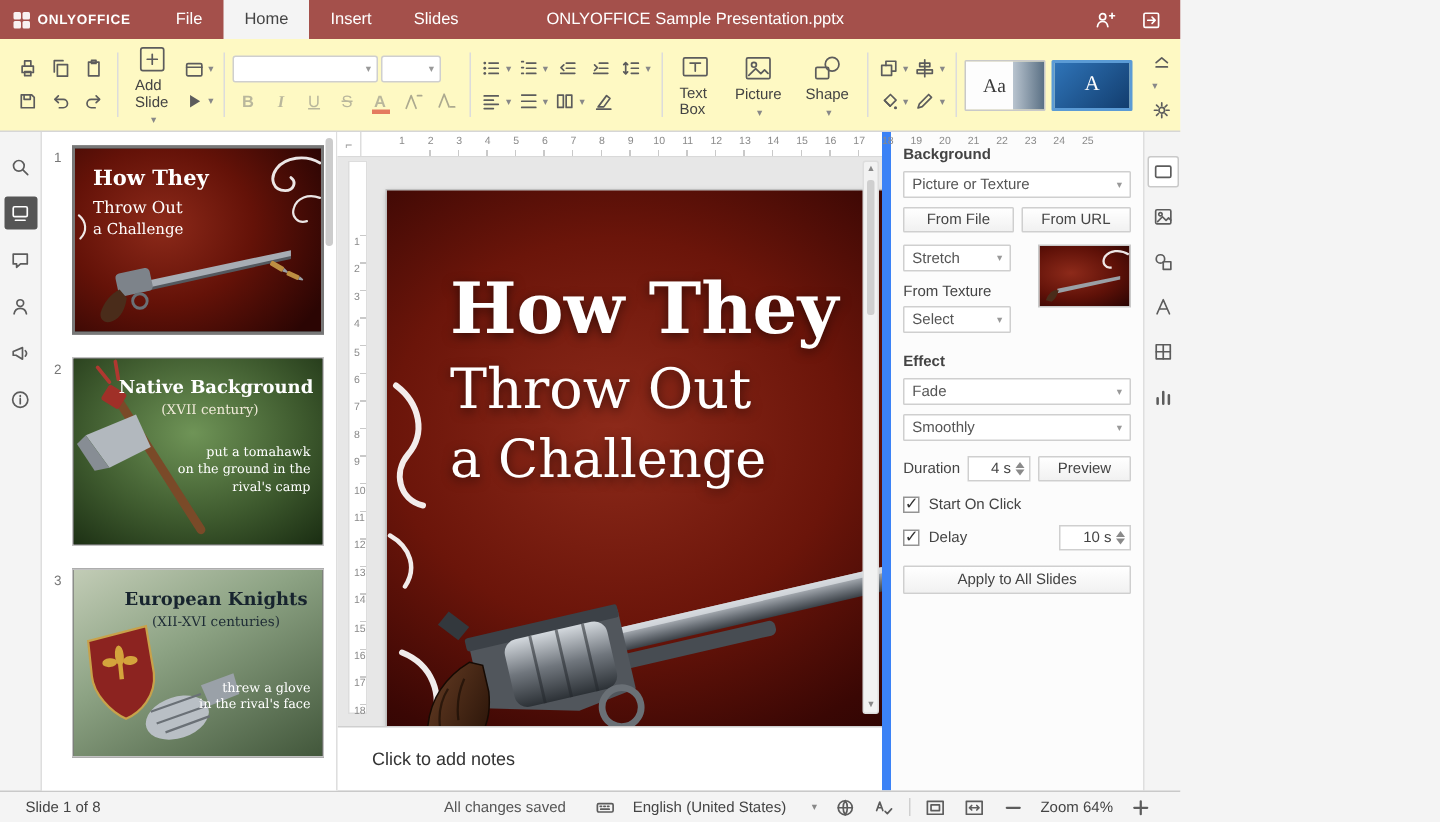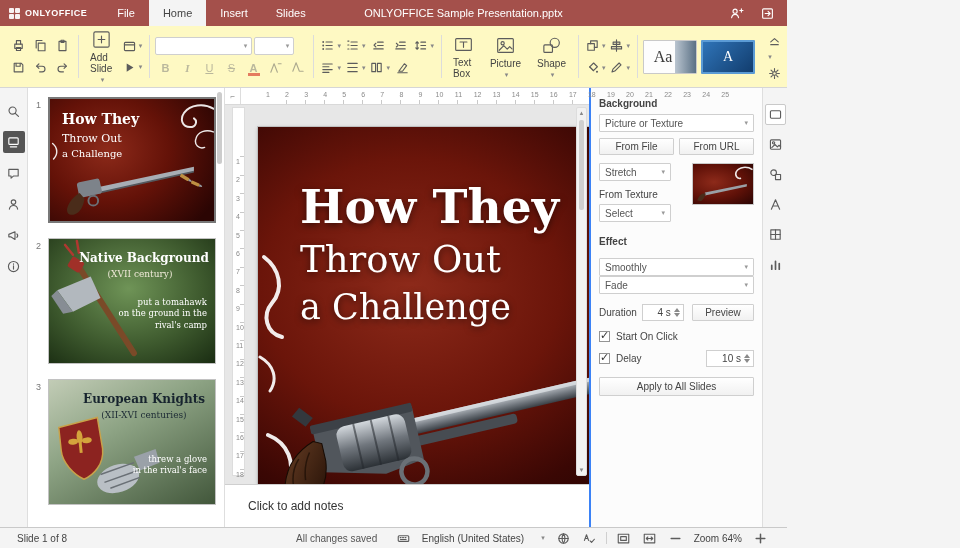--- a/index.html
+++ b/index.html
@@ -36,21 +36,21 @@
 .combo{height:18px;border:1px solid #cfcfcf;background:#fff;border-radius:2px;display:flex;align-items:center;justify-content:space-between;padding:0 4px;font-size:10px;color:#666;cursor:pointer}
 .combo::after{content:"▾";font-size:7px;color:#999}
 .lbtn{font-size:11px;color:#777;font-weight:bold;width:18px}
 .lbtn.it{font-family:"Liberation Serif",serif;font-style:italic}
 .lbtn.un{text-decoration:underline;font-weight:normal}
 .lbtn.st{text-decoration:line-through;font-weight:normal}
 .fcolor{position:relative;font-weight:bold;color:#777;font-size:11px}
 .fcolor::after{content:"";position:absolute;left:3px;right:3px;bottom:2px;height:3px;background:#c00}
 .theme{width:54px;height:34px;border:1px solid #c9c9c9;border-radius:1px;display:flex;align-items:center;justify-content:center;cursor:pointer;overflow:hidden;position:relative}
 .theme1{background:linear-gradient(90deg,#fdfdfd 0 60%,#b9c4cf 60%,#5b7185 100%)}
-.theme1 span{font-size:16px;color:#3a3a3a;font-family:"Liberation Serif",serif;margin-right:14px}
+.theme1 span{font-size:13px;color:#3a3a3a;font-family:"Liberation Serif",serif;margin-right:14px}
 .theme2{background:linear-gradient(135deg,#2f74b8,#123d6e)}
 .theme2 span{font-size:14px;color:#fff;font-family:"Liberation Serif",serif}
 .theme2.selected{border:2px solid #5b9bd5}
 .tool-right{position:absolute;right:3px;top:2px;bottom:2px;display:flex;flex-direction:column;justify-content:space-between;align-items:center;padding:2px 0}
 
 
 .content{flex:1;display:flex;min-height:0}
 .left-rail{flex:0 0 28px;background:#f4f4f4;border-right:1px solid #dedede;display:flex;flex-direction:column;align-items:center;padding-top:12px;gap:9px}
 .rail-btn{width:22px;height:22px;display:flex;align-items:center;justify-content:center;border-radius:2px;cursor:pointer}
 .rail-btn.active{background:#555}
@@ -94,21 +94,21 @@
 .slide-title{position:absolute;left:42px;top:52px;color:#fff;text-shadow:0 2px 7px rgba(0,0,0,.55)}
 .st1{font-size:47px;font-weight:bold;line-height:1.2}
 .st2{font-size:37px;line-height:1.35}
 .st3{font-size:35px;line-height:1.3}
 .vscroll{position:absolute;right:2px;top:2px;bottom:8px;width:11px;background:#f2f2f2;border:1px solid #ddd;border-radius:2px;cursor:pointer}
 .vscroll .arr{position:absolute;left:0;right:0;height:10px;display:flex;align-items:center;justify-content:center;font-size:6px;color:#888}
 .vscroll .thumbbar{position:absolute;left:2px;right:2px;top:12px;height:90px;background:#cfcfcf;border-radius:2px}
 .notes{flex:0 0 43px;background:#fff;border-top:1px solid #cfcfcf;display:flex;align-items:center;padding-left:23px;font-size:12px;color:#333;cursor:text}
 
 
-.rpanel{flex:0 0 173px;background:#fcfcfc;border-left:2px solid #3b82f6;padding:10px 8px 6px;font-size:10px;color:#444;display:flex;flex-direction:column}
+.rpanel{flex:0 0 173px;background:#fcfcfc;border-left:6px solid #3b82f6;padding:10px 8px 6px;font-size:10px;color:#444;display:flex;flex-direction:column}
 .sec-title{font-weight:bold;margin-bottom:5px}
 .rselect{height:18px;border:1px solid #cfcfcf;background:#fff;border-radius:1px;display:flex;align-items:center;justify-content:space-between;padding:0 5px;cursor:pointer;color:#555}
 .rselect::after{content:"▾";font-size:7px;color:#999;margin-left:4px}
 .w-full{width:100%}
 .w72{width:72px}
 .rbtn{height:17px;border:1px solid #cfcfcf;background:linear-gradient(#ffffff,#f1f1f1);border-radius:1px;display:flex;align-items:center;justify-content:center;cursor:pointer;color:#444}
 .row{display:flex;align-items:center;gap:5px}
 .mt4{margin-top:4px}.mt6{margin-top:6px}.mt8{margin-top:8px}.mt10{margin-top:10px}.mt14{margin-top:14px}
 .grow{flex:1}
 .tex-thumb{width:62px;height:42px;border:1px solid #c9c9c9;position:relative;overflow:hidden;cursor:pointer;
@@ -671,25 +671,25 @@
         <div class="tex-thumb" style="margin-left:auto">
           <svg style="position:absolute;inset:0;width:100%;height:100%" viewBox="0 0 62 42">
             <path d="M62 6c-6-4-14-3-17 2-2 4 1 8 5 7" stroke="#fff" fill="none" stroke-width="1.6" opacity=".9"></path>
             <polygon points="12,30 56,21 56,23.5 12,33" fill="#9aa0a6"></polygon>
             <path d="M10 31c-3 1-5 4-6 7l4 1c3-2 4-5 5-8z" fill="#4a2c1a"></path>
           </svg>
         </div>
       </div>
 
       <div class="sec-title mt14">Effect</div>
+      <div class="rselect w-full">
+          <span>Fade</span>
+        </div>
       <div class="rselect w-full mt6">
           <span>Smoothly</span>
-        </div>
-      <div class="rselect w-full">
-          <span>Fade</span>
         </div>
 
       <div class="row mt10">
         <span>Duration</span>
         <div class="spinner" style="width:42px">
             <span>4 s</span>
             <i class="up"></i>
             <i class="dn"></i>
           </div>
         <div class="rbtn" style="width:62px;margin-left:auto">Preview</div>

